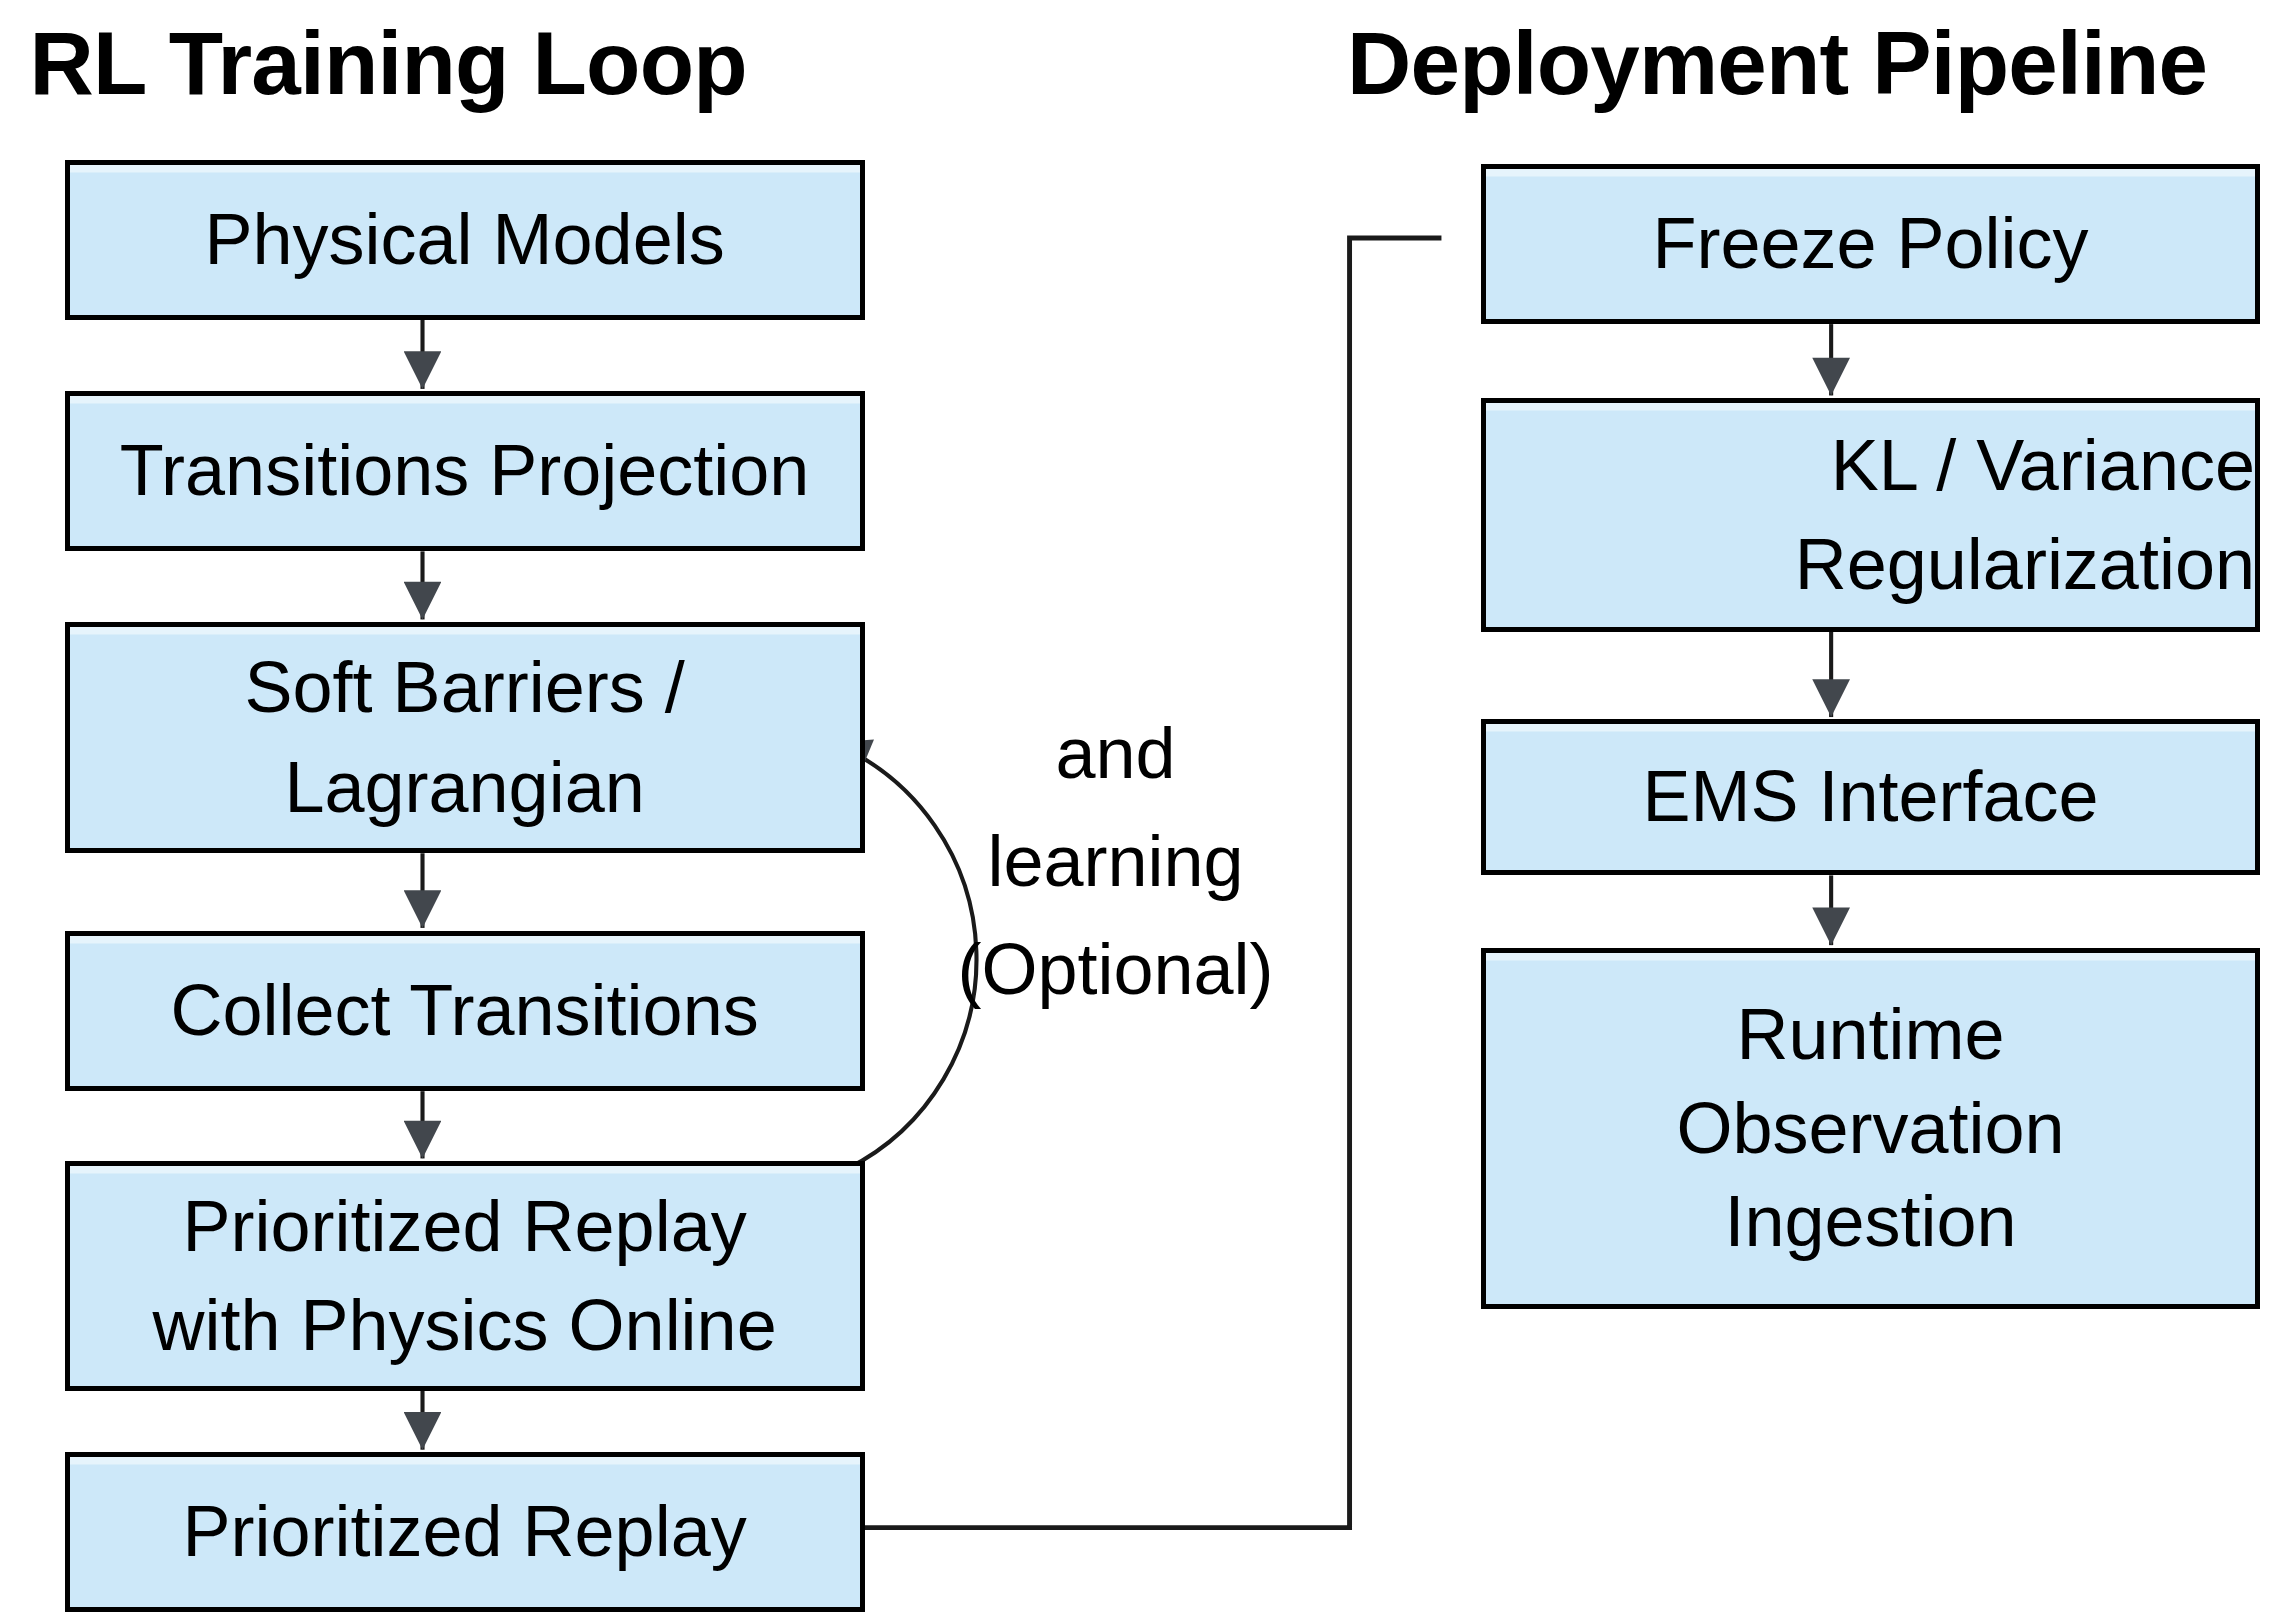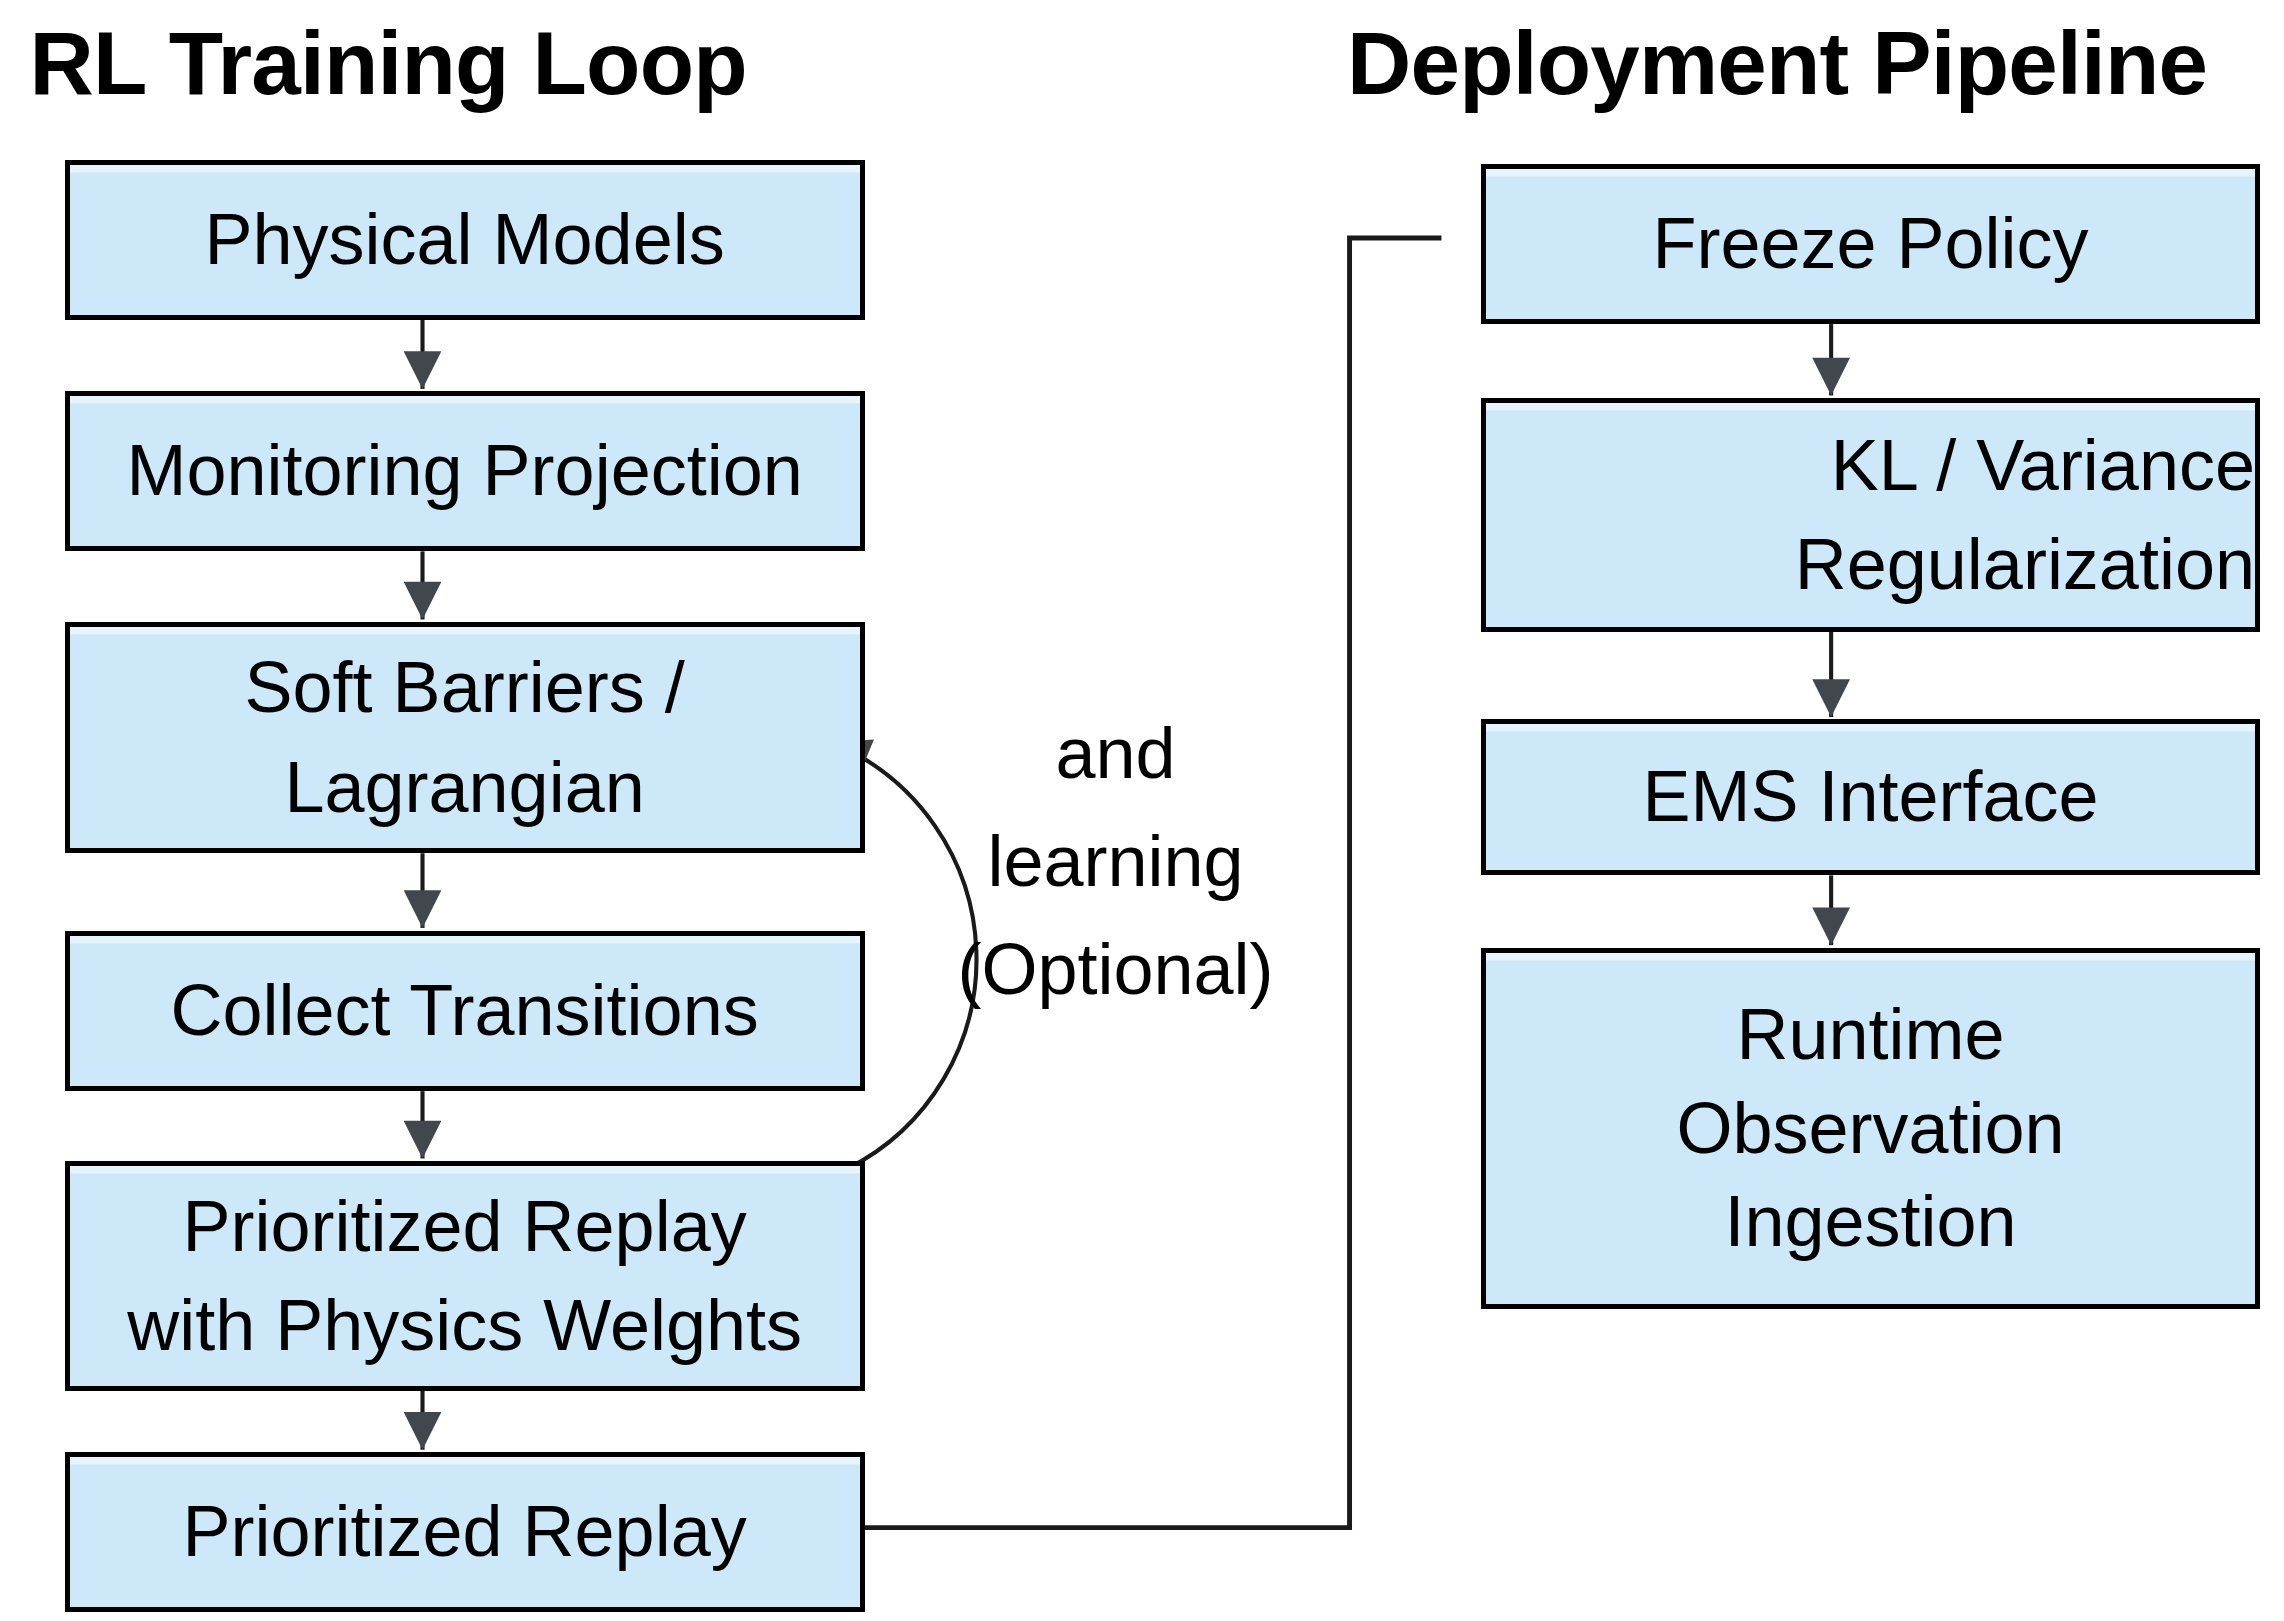--- a/index.html
+++ b/index.html
@@ -87,35 +87,35 @@
   </svg>
 
   <div class="col-title left">RL Training Loop</div>
   <div class="col-title right">Deployment Pipeline</div>
 
   <div class="node" style="left:24.6px; top:160px; width:800px; height:160px;">
     <div class="line">Physical Models</div>
   </div>
 
   <div class="node" style="left:24.6px; top:391px; width:800px; height:160px;">
-    <div class="line">Monitoring Projection</div>
+    <div class="line">Transitions Projection</div>
   </div>
 
   <div class="node" style="left:24.6px; top:622px; width:800px; height:231px;">
     <div class="line">Soft Barriers /</div>
     <div class="line">Lagrangian</div>
   </div>
 
   <div class="node" style="left:24.6px; top:931px; width:800px; height:160px;">
     <div class="line">Collect Transitions</div>
   </div>
 
   <div class="node" style="left:24.6px; top:1161px; width:800px; height:230px;">
     <div class="line">Prioritized Replay</div>
-    <div class="line">with Physics Welghts</div>
+    <div class="line">with Physics Online</div>
   </div>
 
   <div class="node" style="left:24.6px; top:1452px; width:800px; height:160px;">
     <div class="line">Prioritized Replay</div>
   </div>
 
   <div class="node" style="left:1441px; top:164px; width:779px; height:160px;">
     <div class="line">Freeze Policy</div>
   </div>
 

